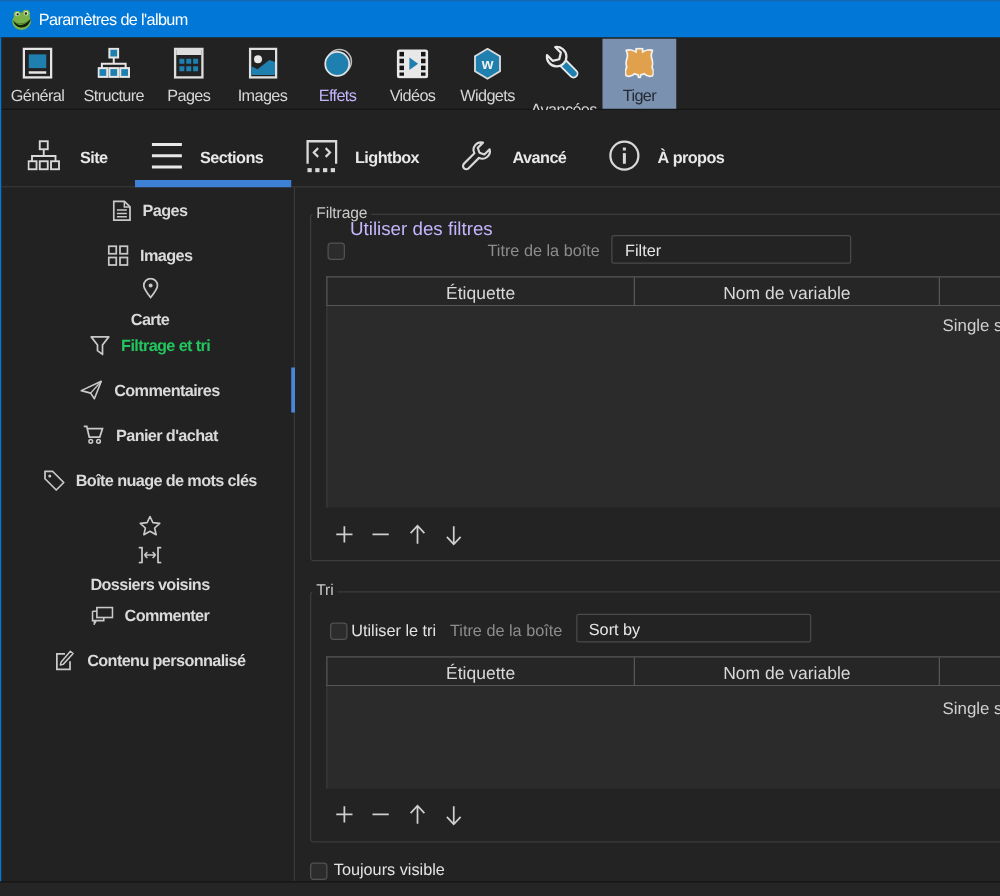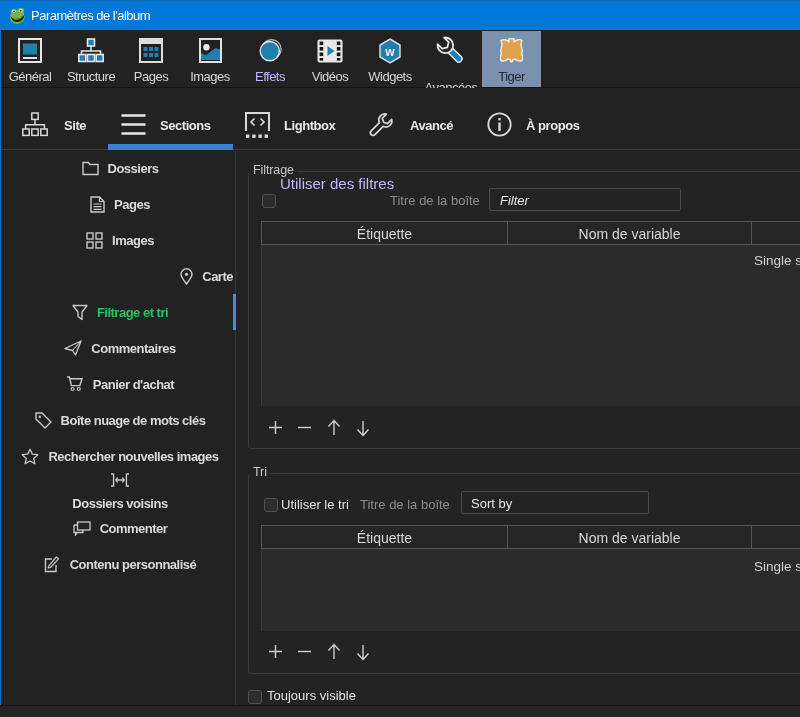--- a/index.html
+++ b/index.html
@@ -138,48 +138,40 @@
 <div class="abs" style="left:0;top:88px;width:800px;height:61px;background:#222222;"></div>
 <div class="abs" style="left:0;top:149px;width:800px;height:1px;background:#3a3a3a;"></div>
 <div class="abs" style="left:108px;top:144px;width:125px;height:6px;background:#3e80d6;"></div>
 
 <div class="abs" style="left:0;top:150px;width:235px;height:555px;background:#222222;"></div>
 <div class="abs" style="left:235px;top:150px;width:1px;height:555px;background:#383838;"></div>
 <div class="abs" style="left:233px;top:294px;width:3px;height:36px;background:#4a87d9;"></div>
 <div class="abs" id="sidebar" style="left:7px;top:150px;width:226px;">
     <div style="height: 36px; display: flex; align-items: center; justify-content: center; gap: 9px;">
       <span style="display:flex;">
-        <svg width="17" height="15" viewBox="0 0 17 15">
-          <path d="M1,13.5 V1.5 H6.2 L8,3.5 H16 V13.5 Z" fill="none" stroke="#c9c9c9" stroke-width="1.4"></path>
-        </svg>
-      </span>
-      <span class="lbl" style="font-size:13px;letter-spacing:-0.5px;font-weight:bold;color:#dadada;">Dossiers</span>
-    </div>
-    <div style="height: 36px; display: flex; align-items: center; justify-content: center; gap: 9px;">
-      <span style="display:flex;">
         <svg width="15" height="17" viewBox="0 0 15 17">
           <path d="M1,16 V1 H9.5 L14,5.5 V16 Z" fill="none" stroke="#c9c9c9" stroke-width="1.4"></path>
           <path d="M9.5,1 V5.5 H14" fill="none" stroke="#c9c9c9" stroke-width="1.2"></path>
           <path d="M3.5,8 h8 M3.5,10.7 h8 M3.5,13.3 h8" stroke="#c9c9c9" stroke-width="1.2"></path>
         </svg>
       </span>
       <span class="lbl" style="font-size:13px;letter-spacing:-0.5px;font-weight:bold;color:#dadada;">Pages</span>
     </div>
     <div style="height: 36px; display: flex; align-items: center; justify-content: center; gap: 9px;">
       <span style="display:flex;">
         <svg width="17" height="17" viewBox="0 0 17 17">
           <rect x="1" y="1" width="6" height="6" fill="none" stroke="#c9c9c9" stroke-width="1.4"></rect>
           <rect x="10" y="1" width="6" height="6" fill="none" stroke="#c9c9c9" stroke-width="1.4"></rect>
           <rect x="1" y="10" width="6" height="6" fill="none" stroke="#c9c9c9" stroke-width="1.4"></rect>
           <rect x="10" y="10" width="6" height="6" fill="none" stroke="#c9c9c9" stroke-width="1.4"></rect>
         </svg>
       </span>
       <span class="lbl" style="font-size:13px;letter-spacing:-0.5px;font-weight:bold;color:#dadada;">Images</span>
     </div>
-    <div style="height: 36px; display: flex; align-items: center; justify-content: flex-end; gap: 9px;">
+    <div style="height: 36px; display: flex; align-items: center; justify-content: flex-start; gap: 9px; flex-direction: column;">
       <span style="display:flex;">
         <svg width="13" height="17" viewBox="0 0 13 17">
           <path d="M6.5,16 C3,11.5 1,8.8 1,6.3 a5.5,5.5 0 1 1 11,0 C12,8.8 10,11.5 6.5,16 Z" fill="none" stroke="#c9c9c9" stroke-width="1.4"></path>
           <circle cx="6.5" cy="6.3" r="1.6" fill="#c9c9c9"></circle>
         </svg>
       </span>
       <span class="lbl" style="font-size:13px;letter-spacing:-0.5px;font-weight:bold;color:#dadada;">Carte</span>
     </div>
     <div style="height: 36px; display: flex; align-items: center; justify-content: center; gap: 9px;">
       <span style="display:flex;">
@@ -216,21 +208,20 @@
         </svg>
       </span>
       <span class="lbl" style="font-size:13px;letter-spacing:-0.5px;font-weight:bold;color:#dadada;">Boîte nuage de mots clés</span>
     </div>
     <div style="height: 36px; display: flex; align-items: center; justify-content: center; gap: 9px;">
       <span style="display:flex;">
         <svg width="18" height="17" viewBox="0 0 18 17">
           <path d="M9,1.2 L11.3,6.1 L16.8,6.7 L12.7,10.4 L13.9,15.8 L9,13 L4.1,15.8 L5.3,10.4 L1.2,6.7 L6.7,6.1 Z" fill="none" stroke="#c9c9c9" stroke-width="1.3" stroke-linejoin="round"></path>
         </svg>
       </span>
-      <span class="lbl" style="font-size:13px;letter-spacing:-0.5px;font-weight:bold;color:#dadada;">Rechercher nouvelles images</span>
     </div>
     <div style="height: 36px; display: flex; align-items: center; justify-content: center; gap: 9px; flex-direction: column;">
       <span style="display:flex;">
         <svg width="20" height="14" viewBox="0 0 20 14">
           <path d="M1,1 h2.6 M3.6,0.4 v13.2 M1,13 h2.6 M19,1 h-2.6 M16.4,0.4 v13.2 M19,13 h-2.6" stroke="#c9c9c9" stroke-width="1.4" fill="none"></path>
           <path d="M5.5,7 h9 M5.5,7 l2.4,-2.4 M5.5,7 l2.4,2.4 M14.5,7 l-2.4,-2.4 M14.5,7 l-2.4,2.4" stroke="#c9c9c9" stroke-width="1.3" fill="none"></path>
         </svg>
       </span>
       <span class="lbl" style="font-size:13px;letter-spacing:-0.5px;font-weight:bold;color:#dadada;">Dossiers voisins</span>
     </div>
@@ -254,21 +245,21 @@
     </div>
   </div>
 
 <div class="abs" style="left:248px;top:171px;width:562px;height:278px;border:1px solid #3c3c3c;border-radius:3px;"></div>
 <div class="abs lbl" style="left:250px;top:163px;background:#232323;padding:0 3px;color:#c9c9c9;font-size:12.5px;letter-spacing:-0.1px;">Filtrage</div>
 
 <div class="abs" style="left:262px;top:194px;width:14px;height:14px;border:1px solid #525252;border-radius:3px;background:#2c2c2c;"></div>
 <div class="abs lbl" style="left:280px;top:175px;color:#c4b5fd;font-size:15px;">Utiliser des filtres</div>
 <div class="abs lbl" style="left:390px;top:193px;color:#8d8d8d;font-size:13px;">Titre de la boîte</div>
 <div class="abs" style="left:489px;top:188px;width:192px;height:23px;border:1px solid #4a4a4a;border-radius:2px;"></div>
-<div class="abs lbl" style="left:500px;top:193px;color:#e6e6e6;font-size:13px;font-style:italic;">Filter</div>
+<div class="abs lbl" style="left:500px;top:193px;color:#e6e6e6;font-size:13px;">Filter</div>
 
 <div class="abs" id="table1" style="left:261px;top:221px;width:549px;height:185px;">
   <div style="position:absolute;left:0;top:0;width:100%;height:24px;background:#262626;border-top:1px solid #565656;border-bottom:1px solid #565656;border-left:1px solid #565656;"></div>
   <div style="position:absolute;left:1px;top:2px;width:245px;height:22px;line-height:22px;text-align:center;color:#d8d8d8;font-size:14px;">Étiquette</div>
   <div style="position:absolute;left:246px;top:1px;width:1px;height:22px;background:#565656;"></div>
   <div style="position:absolute;left:247px;top:2px;width:243px;height:22px;line-height:22px;text-align:center;color:#d8d8d8;font-size:14px;">Nom de variable</div>
   <div style="position:absolute;left:490px;top:1px;width:1px;height:22px;background:#565656;"></div>
   <div style="position:absolute;left:0;top:24px;width:100%;height:161px;background:#2b2b2b;border-left:1px solid #3a3a3a;"></div>
   <div style="position:absolute;left:493px;top:32px;color:#d0d0d0;font-size:13.5px;white-space:nowrap;">Single select</div>
 </div>

